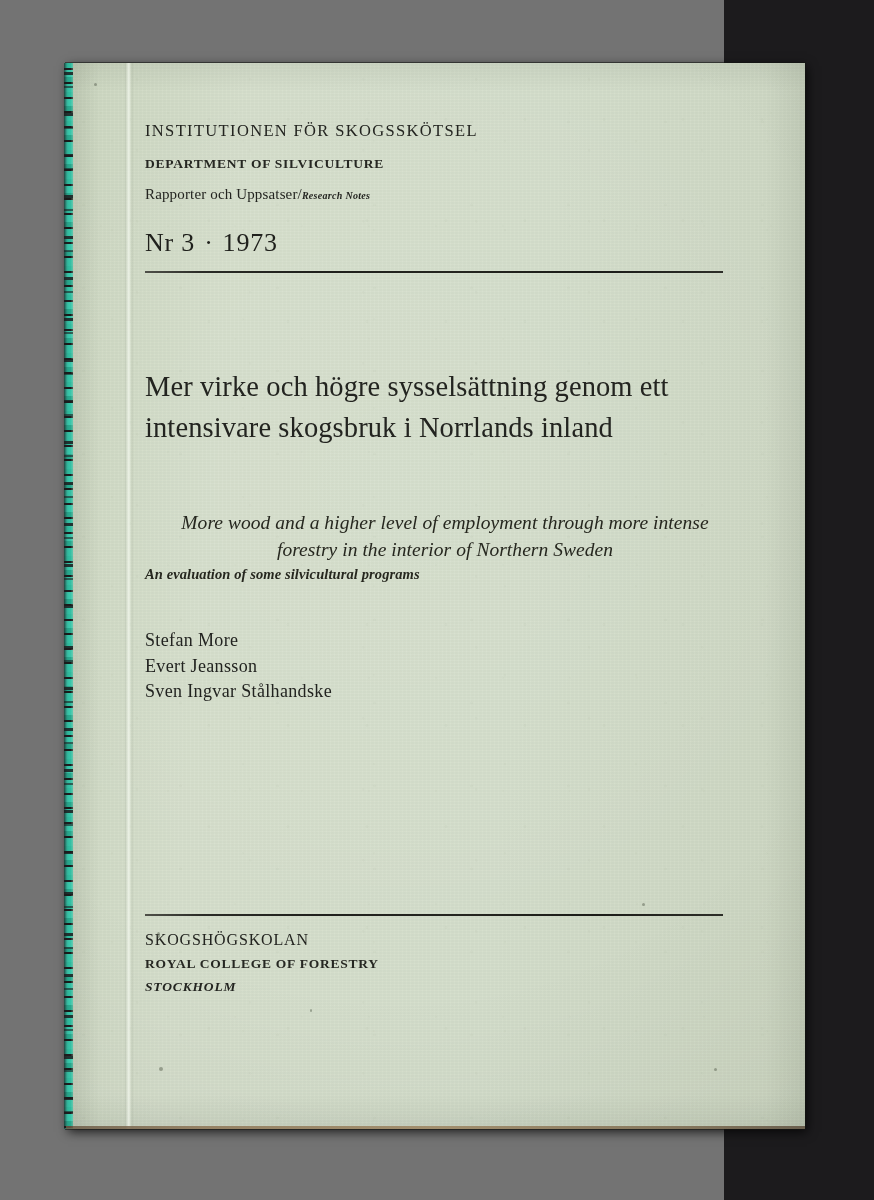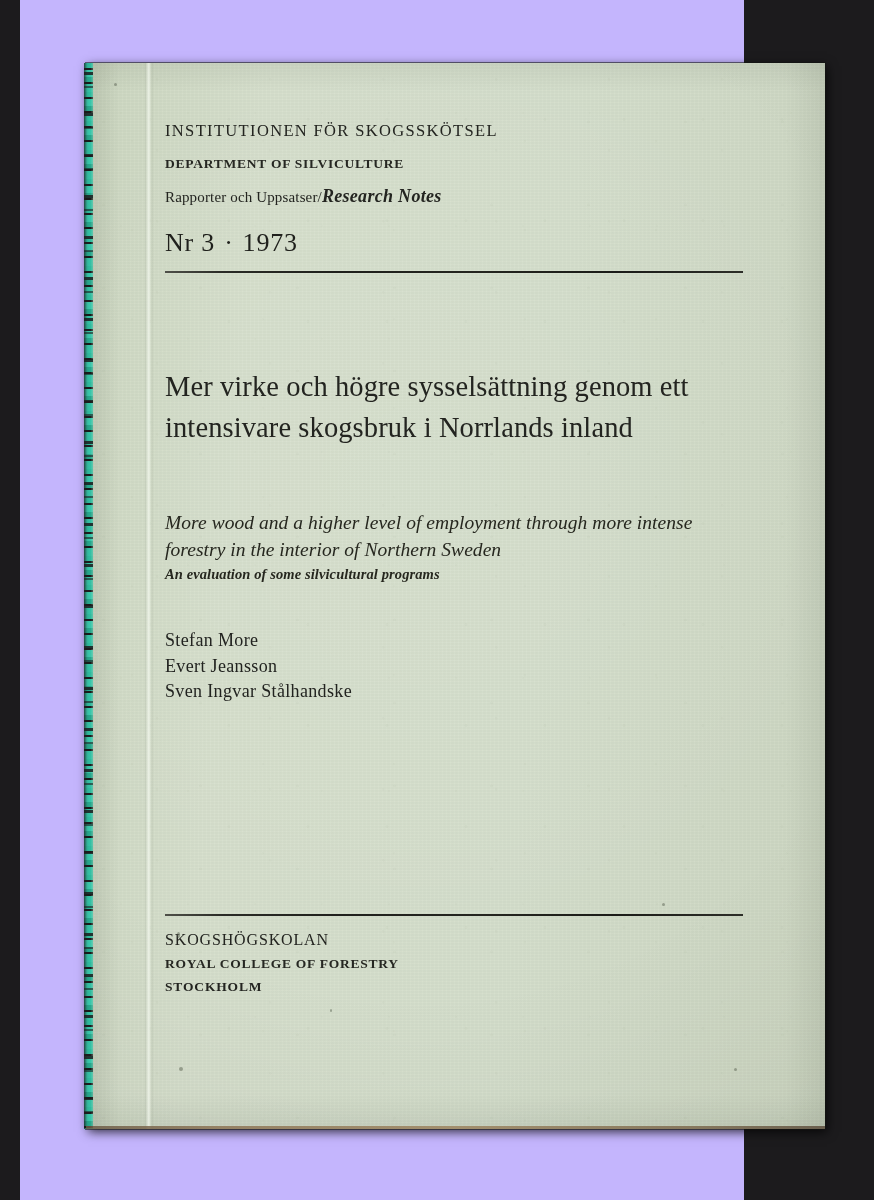--- a/index.html
+++ b/index.html
@@ -11,22 +11,21 @@
     width: 874px;
     height: 1200px;
     overflow: hidden;
     font-family: "Liberation Serif", serif;
   }
 
   #scan {
     position: relative;
     width: 724px;
     height: 1200px;
-    background: #c4b5fd;
-    margin-left: 20px;
+    background: #737373;
   }
 
   
   #page {
     position: absolute;
     left: 66px;
     top: 63px;
     width: 739px;
     height: 1066px;
     background:
@@ -175,21 +174,21 @@
   }
   .series {
     top: 123px;
     font-size: 15px;
     letter-spacing: 0.15px;
     white-space: nowrap;
     color: #232420;
   }
   .series i {
     font-weight: 700;
-    font-size: 18px;
+    font-size: 10px;
     letter-spacing: 0.3px;
   }
   .issue {
     top: 165px;
     font-size: 26px;
     letter-spacing: 0.8px;
     white-space: nowrap;
     color: #1f201c;
   }
   .issue .dot { padding: 0 9px; }
@@ -225,20 +224,21 @@
   }
 
   .title-en {
     top: 446px;
     width: 600px;
     font-size: 19.5px;
     line-height: 27px;
     font-style: italic;
     letter-spacing: 0.05px;
     color: #26271f;
+    text-align: center;
   }
   .subtitle-en {
     top: 501px;
     width: 600px;
     font-size: 14.5px;
     line-height: 20px;
     font-style: italic;
     font-weight: 700;
     letter-spacing: 0.1px;
     color: #26271f;
@@ -270,20 +270,21 @@
     white-space: nowrap;
     color: #262722;
   }
   .inst-city {
     top: 916px;
     font-size: 13.5px;
     font-weight: 700;
     letter-spacing: 0.85px;
     white-space: nowrap;
     color: #232420;
+    font-style: italic;
   }
 
   
   .speck {
     position: absolute;
     background: #5a6152;
     border-radius: 50%;
     opacity: 0.5;
     z-index: 3;
   }

